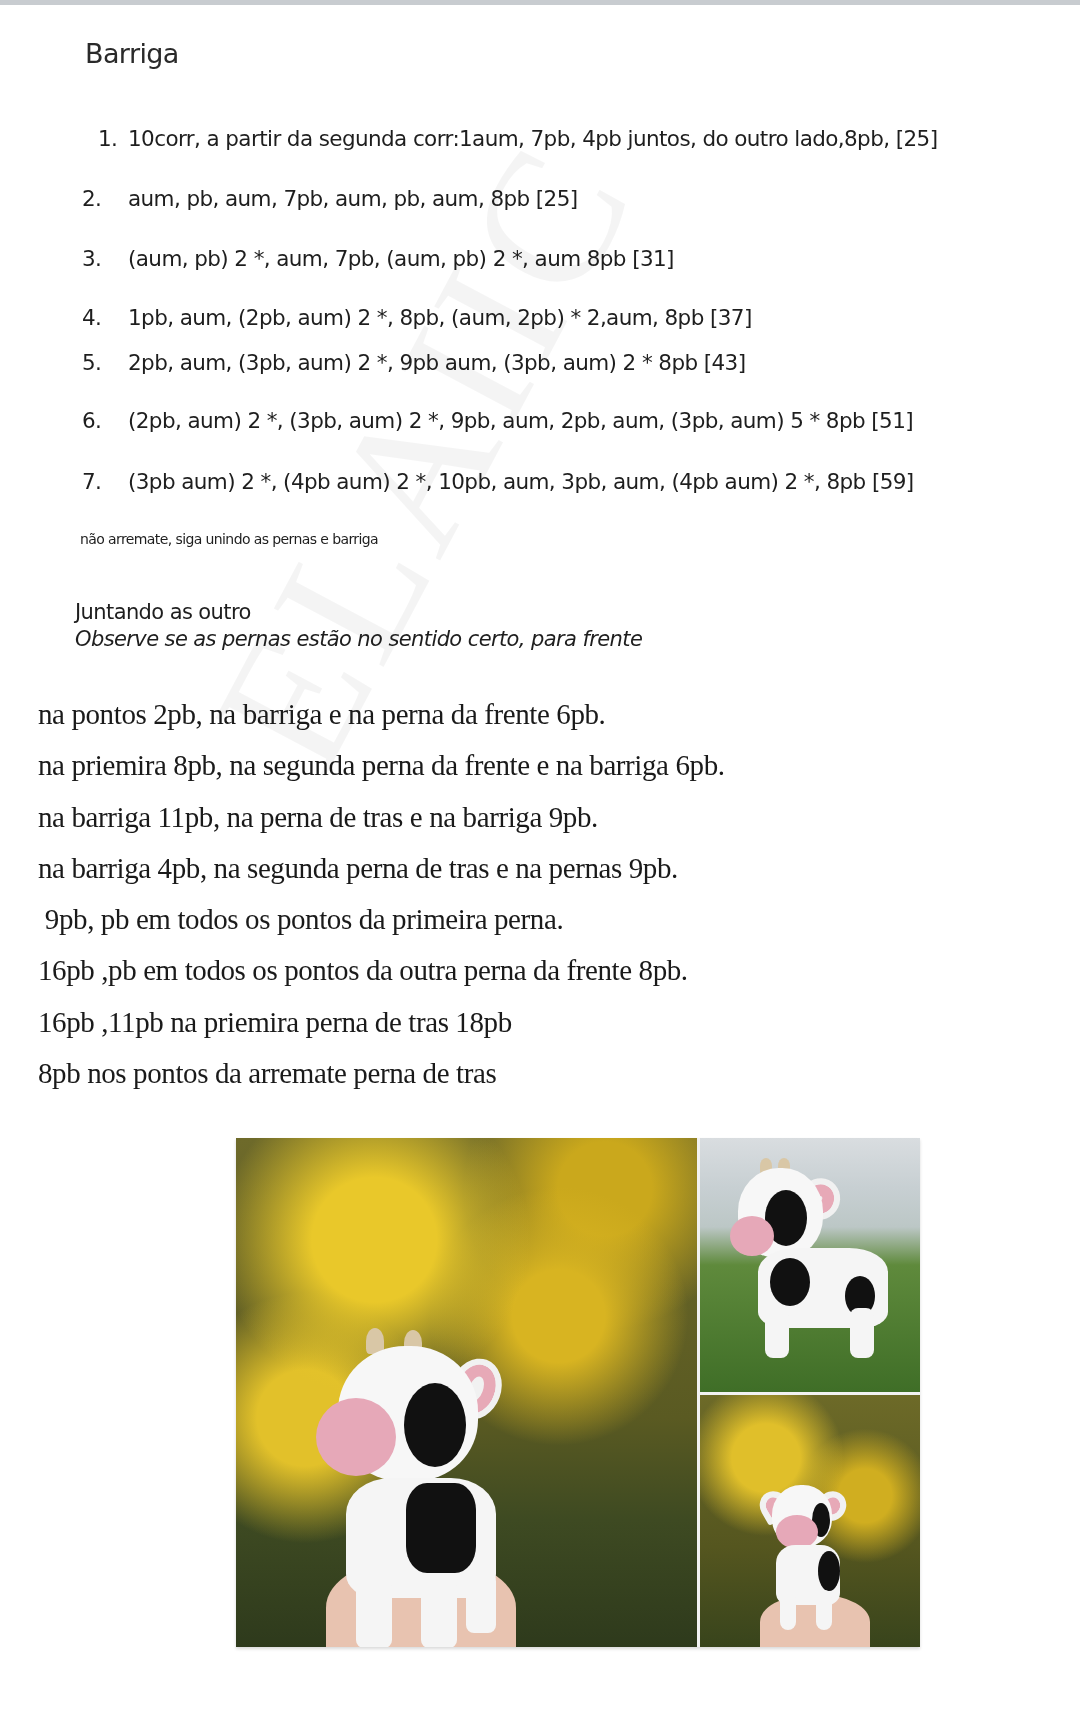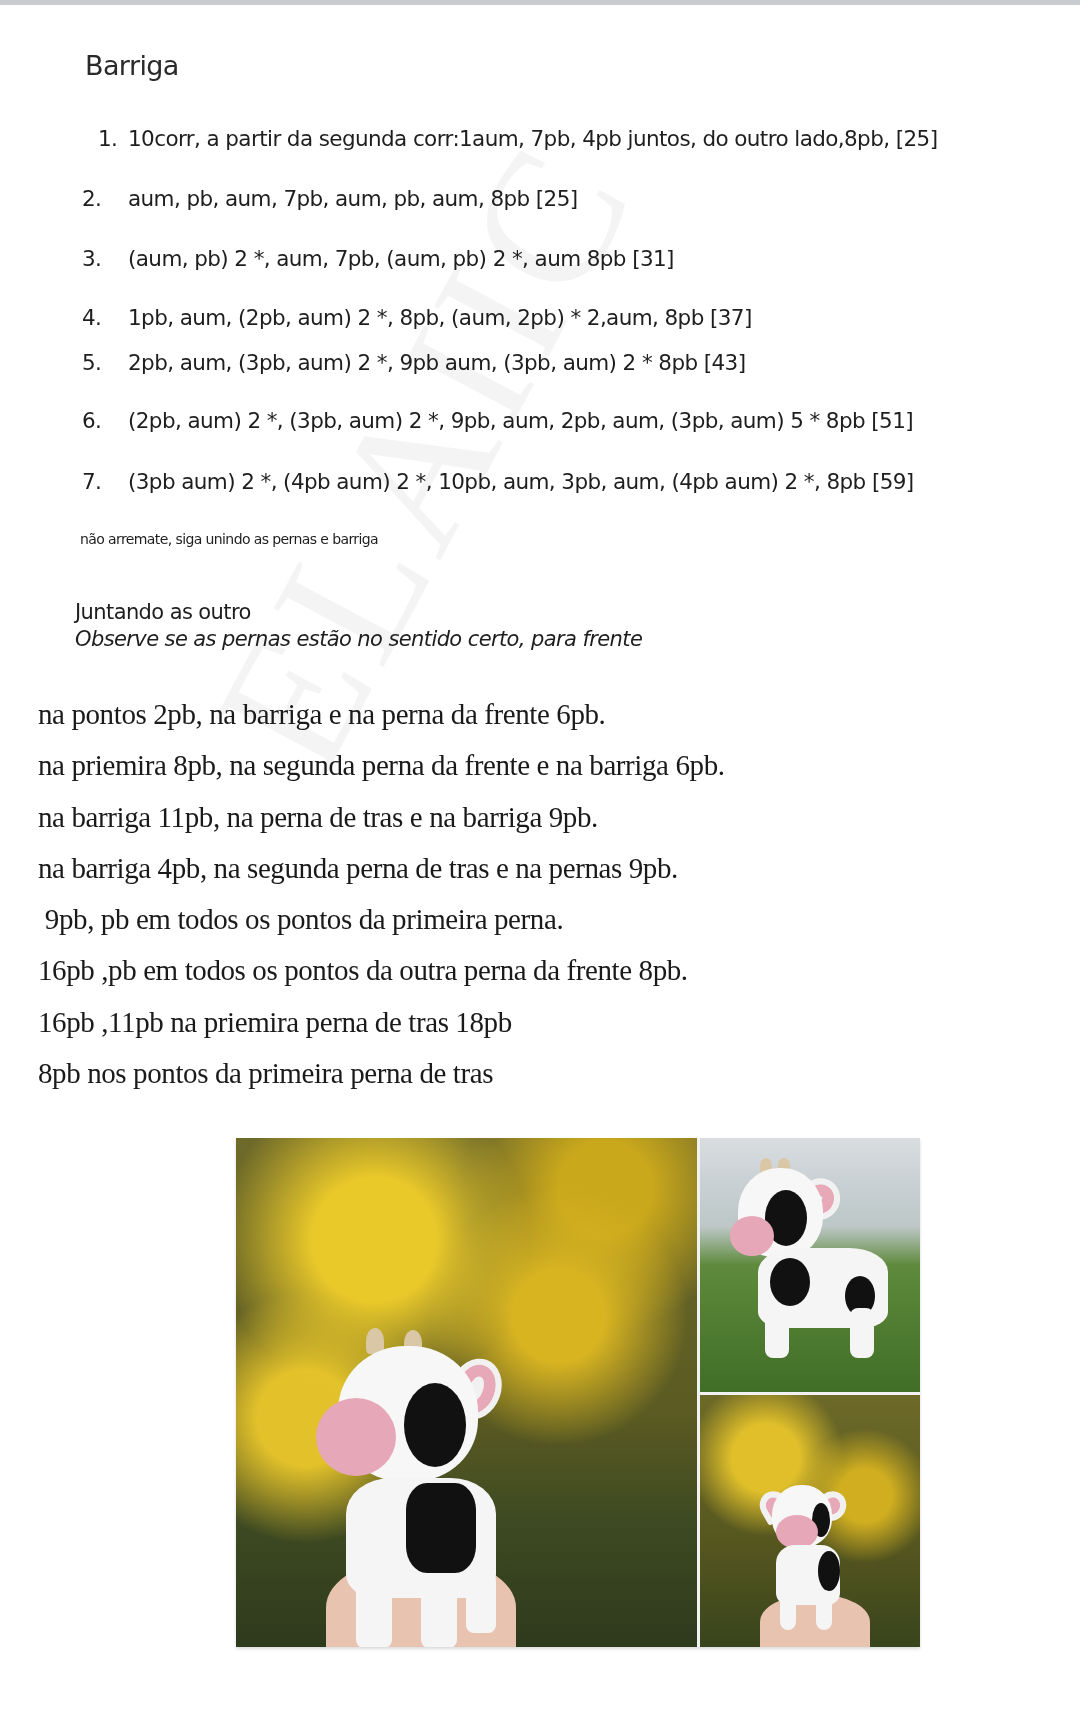--- a/index.html
+++ b/index.html
@@ -3,21 +3,21 @@
   <meta charset="utf-8">
   <style>
     * { box-sizing: border-box; margin: 0; padding: 0; }
     html, body { width: 1080px; height: 1720px; background: #ffffff; overflow: hidden; }
     body { position: relative; color: #1e1e1e; }
     .topbar { position: absolute; left: 0; top: 0; width: 1080px; height: 5px; background: #c8ccd0; }
 
     .sans { font-family: "DejaVu Sans", "Liberation Sans", sans-serif; letter-spacing: -0.6px; }
     .serif { font-family: "Liberation Serif", "DejaVu Serif", serif; letter-spacing: -0.4px; }
 
-    .title { position: absolute; left: 85px; top: 38px; font-size: 27px; color: #2a2a2a; margin-top: 12px; }
+    .title { position: absolute; left: 85px; top: 38px; font-size: 27px; color: #2a2a2a; }
 
     .round { position: absolute; font-size: 21.5px; color: #1e1e1e; white-space: nowrap; }
     .round .num { position: absolute; left: 0; top: 0; }
     .round .txt { position: absolute; left: 46px; top: 0; }
     .round.first .num { left: 0; }
     .round.first .txt { left: 30px; }
 
     .note { position: absolute; left: 80px; top: 531px; font-size: 14px; }
     .sub-title { position: absolute; left: 75px; top: 599px; font-size: 21px; line-height: 27px; }
     .sub-note { position: absolute; left: 75px; top: 626px; font-size: 21px; line-height: 27px; font-style: italic; }
@@ -104,21 +104,21 @@
 <div class="sub-note sans">Observe se as pernas estão no sentido certo, para frente</div>
 
 <div class="joins serif">
   <div class="join-line">na pontos 2pb, na barriga e na perna da frente  6pb.</div>
   <div class="join-line">na priemira 8pb, na segunda perna da frente  e na barriga 6pb.</div>
   <div class="join-line">na barriga 11pb, na perna de tras e na barriga 9pb.</div>
   <div class="join-line">na barriga 4pb, na segunda perna de tras e na pernas 9pb.</div>
   <div class="join-line" style="white-space:pre;"> 9pb, pb em todos os pontos da primeira perna.</div>
   <div class="join-line">16pb ,pb em todos os pontos da outra perna da frente 8pb.</div>
   <div class="join-line">16pb ,11pb na priemira perna de tras 18pb</div>
-  <div class="join-line">8pb nos pontos da primeira perna de tras</div>
+  <div class="join-line">8pb nos pontos da arremate perna de tras</div>
 </div>
 
 <div class="collage">
 
   <div class="photo photo-main" title="Crochet cow held in hand in front of yellow acacia flowers">
     <div class="hand" style="left:90px; top:420px; width:190px; height:110px;"></div>
     <div class="cow" style="left:80px; top:190px;">
       <div class="horn" style="left:50px; top:0; width:18px; height:26px;"></div>
       <div class="horn" style="left:88px; top:2px; width:18px; height:26px;"></div>
       <div class="ear" style="left:135px; top:30px; width:50px; height:62px; transform:rotate(20deg);"></div>

